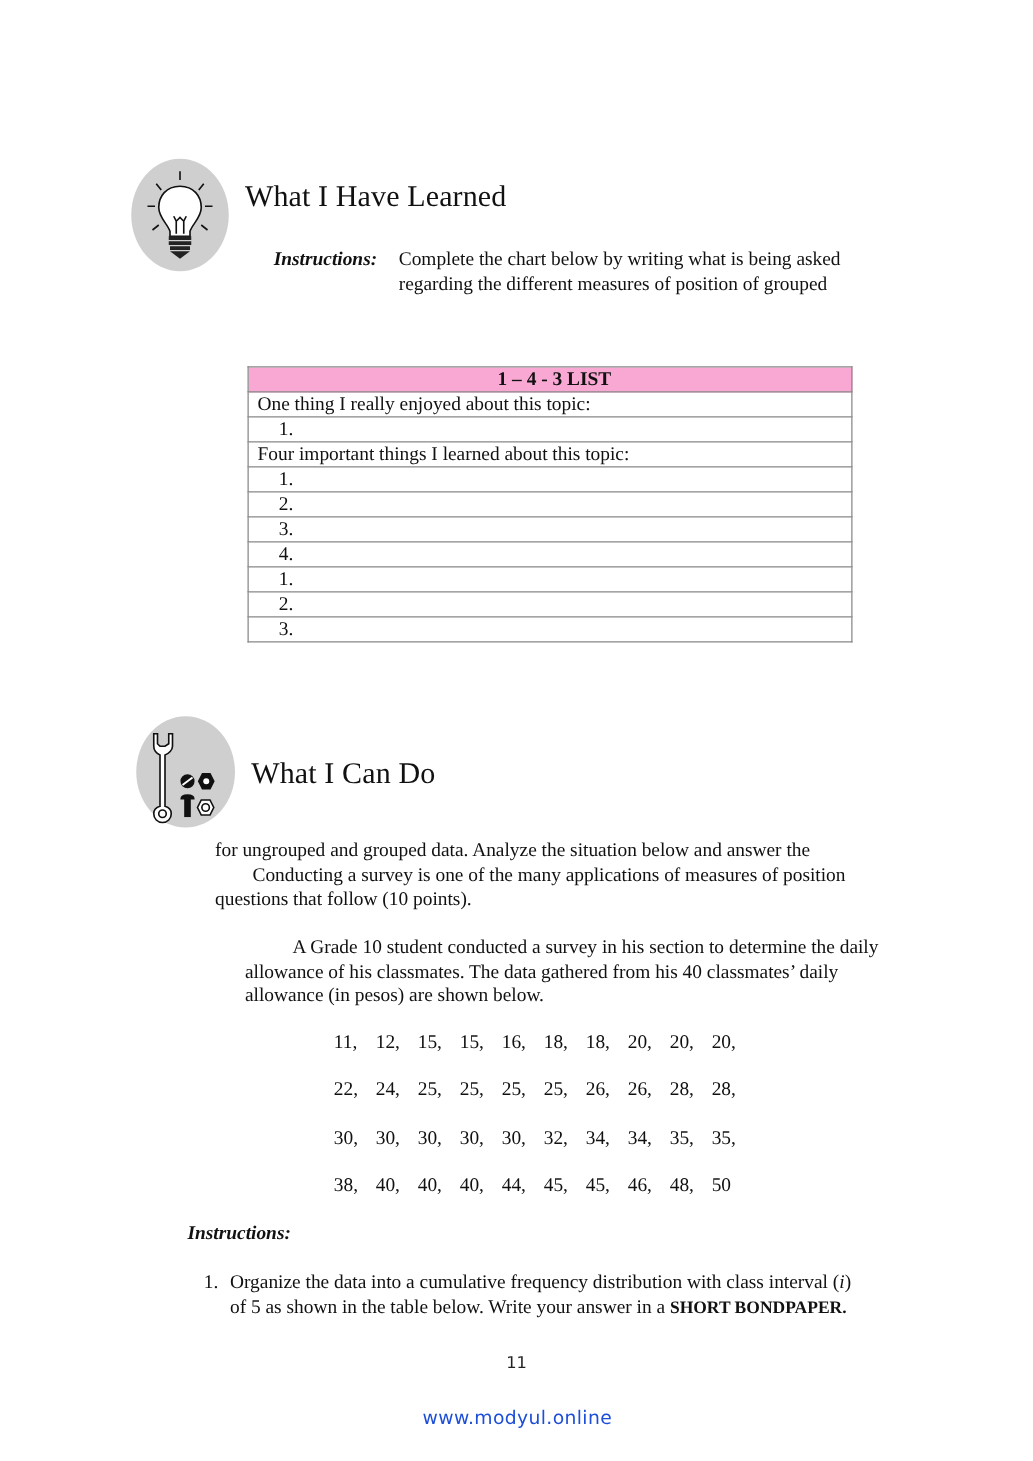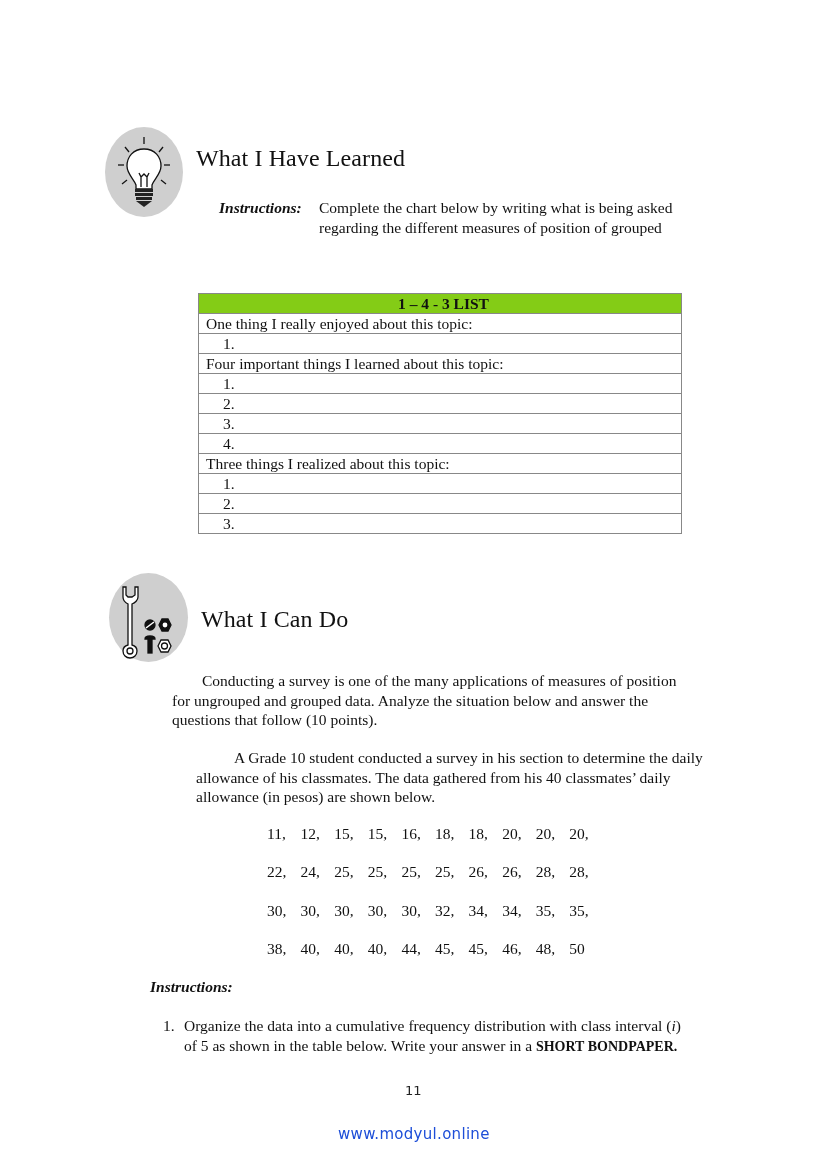--- a/index.html
+++ b/index.html
@@ -15,21 +15,21 @@
     #title-learned { left: 196px; top: 145px; }
     #title-cando { left: 201px; top: 606px; }
 
     .instr1 { position: absolute; left: 219px; top: 198px; font-size: 15.5px; line-height: 20px; }
     .instr1 .lbl { font-weight: bold; font-style: italic; }
     .instr1 .text { position: absolute; left: 100px; top: 0; width: 400px; }
     .instr1 .text span { display: block; }
 
     table.list { position: absolute; left: 198px; top: 293px; width: 484px; border-collapse: collapse; font-size: 15.5px; }
     table.list td { border: 1px solid #888; height: 20px; line-height: 18px; padding: 0 0 0 7px; vertical-align: middle; }
-    table.list td.head { background: #84cc16; text-align: center; font-weight: bold; }
+    table.list td.head { background: #f9a8d4; text-align: center; font-weight: bold; }
     table.list td.num { padding-left: 24px; }
 
     .para { position: absolute; font-size: 15.5px; line-height: 19.5px; }
     #para1 { left: 172px; top: 671px; width: 560px; }
     #para2 { left: 196px; top: 748px; width: 540px; }
     .para .l { display: block; white-space: nowrap; }
     .para .indent { padding-left: 30px; }
     #para2 .indent { padding-left: 38px; }
 
     .data-row { position: absolute; left: 267px; font-size: 15.5px; display: flex; }
@@ -97,23 +97,20 @@
   <tr>
         <td class="num">2.</td>
       </tr>
   <tr>
         <td class="num">3.</td>
       </tr>
   <tr>
         <td class="num">4.</td>
       </tr>
   <tr>
-        <td>Three things I realized about this topic:</td>
-      </tr>
-  <tr>
         <td class="num">1.</td>
       </tr>
   <tr>
         <td class="num">2.</td>
       </tr>
   <tr>
         <td class="num">3.</td>
       </tr>
 </tbody>
   </table>
@@ -130,22 +127,22 @@
       <path d="M36 66 C36 62 46 62 46 66 Z" fill="#111"></path>
       <rect x="39" y="66" width="4" height="14" fill="#111"></rect>
       <polygon points="52,67 59,67 62,73 59,79 52,79 49,73" fill="#fff"></polygon>
       <circle cx="55.5" cy="73" r="3" fill="#fff"></circle>
     </g>
   </svg>
 </div>
 <div class="section-title" id="title-cando">What I Can Do</div>
 
 <div class="para" id="para1">
+  <span class="l">for ungrouped and grouped data.  Analyze the situation below and answer the</span>
   <span class="l indent">Conducting a survey is one of the many applications of measures of position</span>
-  <span class="l">for ungrouped and grouped data.  Analyze the situation below and answer the</span>
   <span class="l">questions that follow (10 points).</span>
 </div>
 
 <div class="para" id="para2">
   <span class="l indent">A Grade 10 student conducted a survey in his section to determine the daily</span>
   <span class="l">allowance of his classmates.  The data gathered from his 40 classmates’ daily</span>
   <span class="l">allowance (in pesos) are shown below.</span>
 </div>
 
 <div class="data-row" style="top:825px;">

